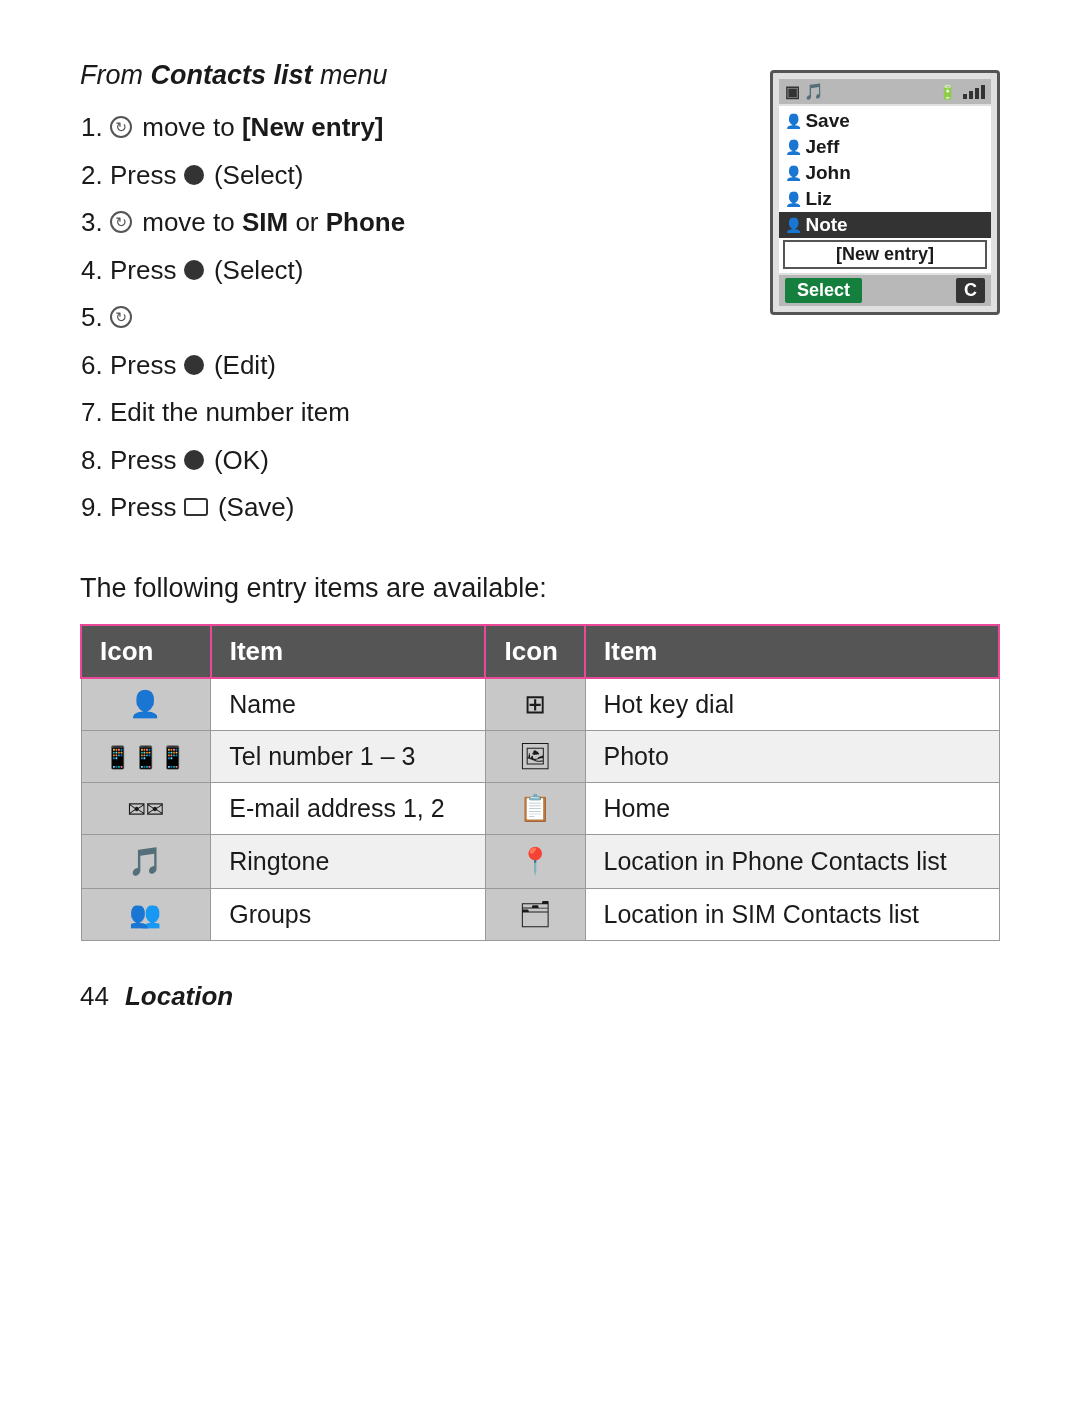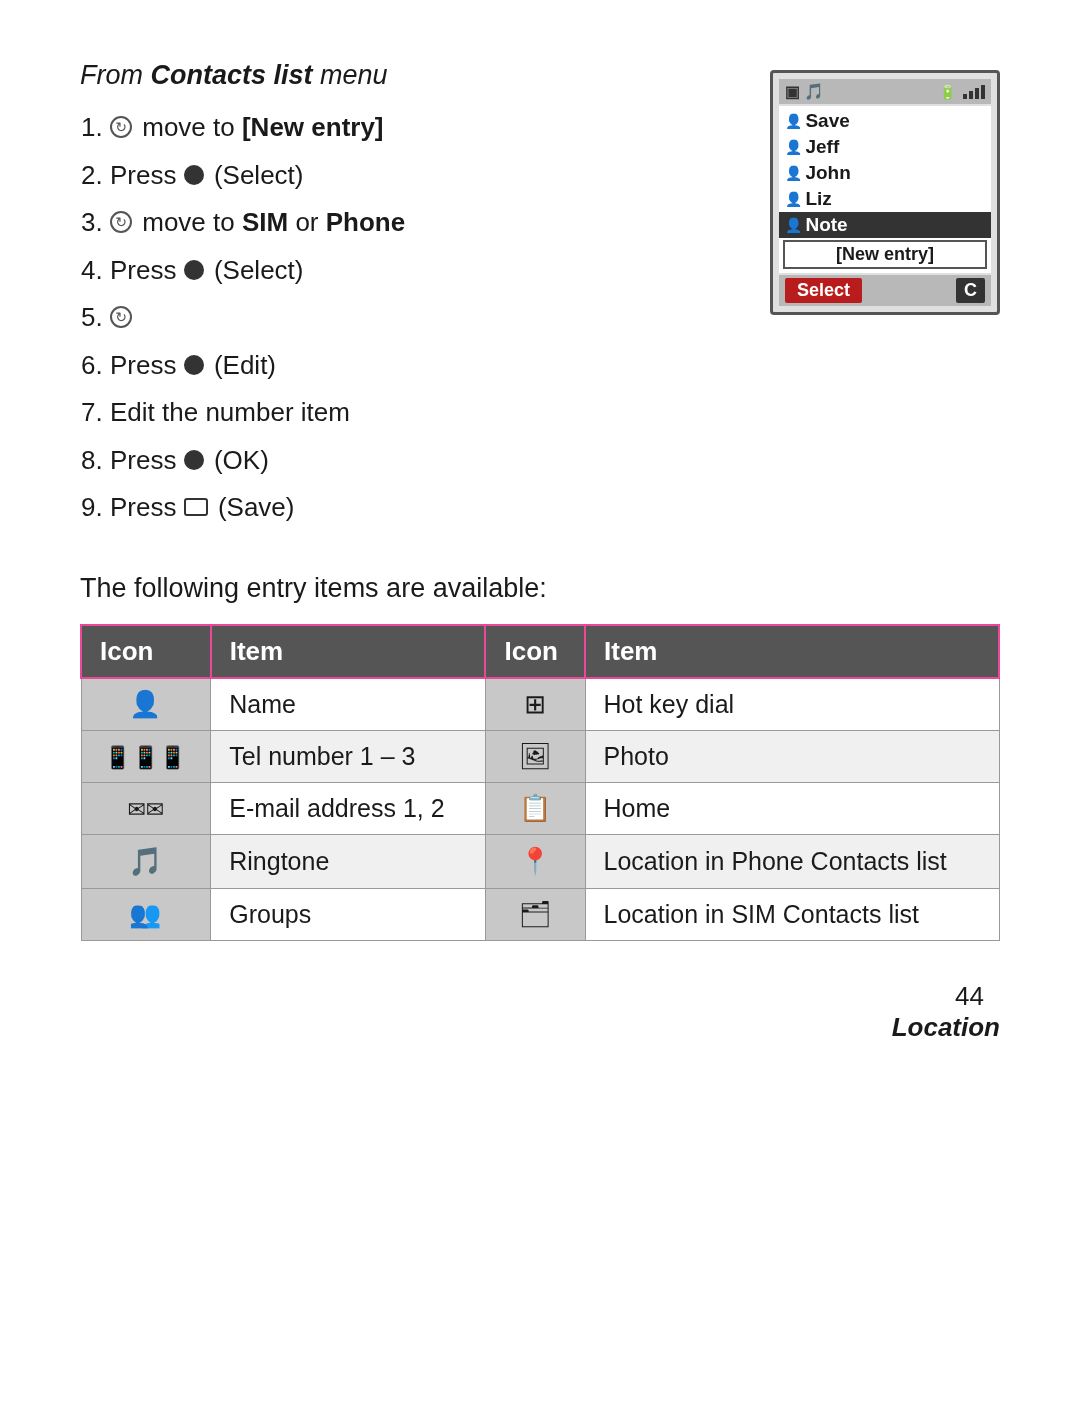--- a/index.html
+++ b/index.html
@@ -163,21 +163,21 @@
 
     .phone-footer {
       display: flex;
       justify-content: space-between;
       background: #b8b8b8;
       padding: 3px 6px;
       margin-top: 2px;
     }
 
     .phone-footer .btn-select {
-      background: #b91c1c;
+      background: #15803d;
       color: #fff;
       font-weight: bold;
       font-size: 18px;
       padding: 2px 12px;
       border-radius: 2px;
     }
 
     .phone-footer .btn-c {
       background: #333;
       color: #fff;
@@ -228,24 +228,23 @@
     
     .icon-cell {
       background: #c8c8c8 !important;
       text-align: center;
       font-size: 28px;
     }
 
     
     .page-footer {
       display: flex;
-      align-items: flex-end;
+      align-items: center;
       margin-top: 20px;
       border-top: none;
-      flex-direction: column;
     }
 
     .page-number {
       font-size: 26px;
       font-weight: normal;
       margin-right: 16px;
     }
 
     .page-section {
       font-style: italic;

